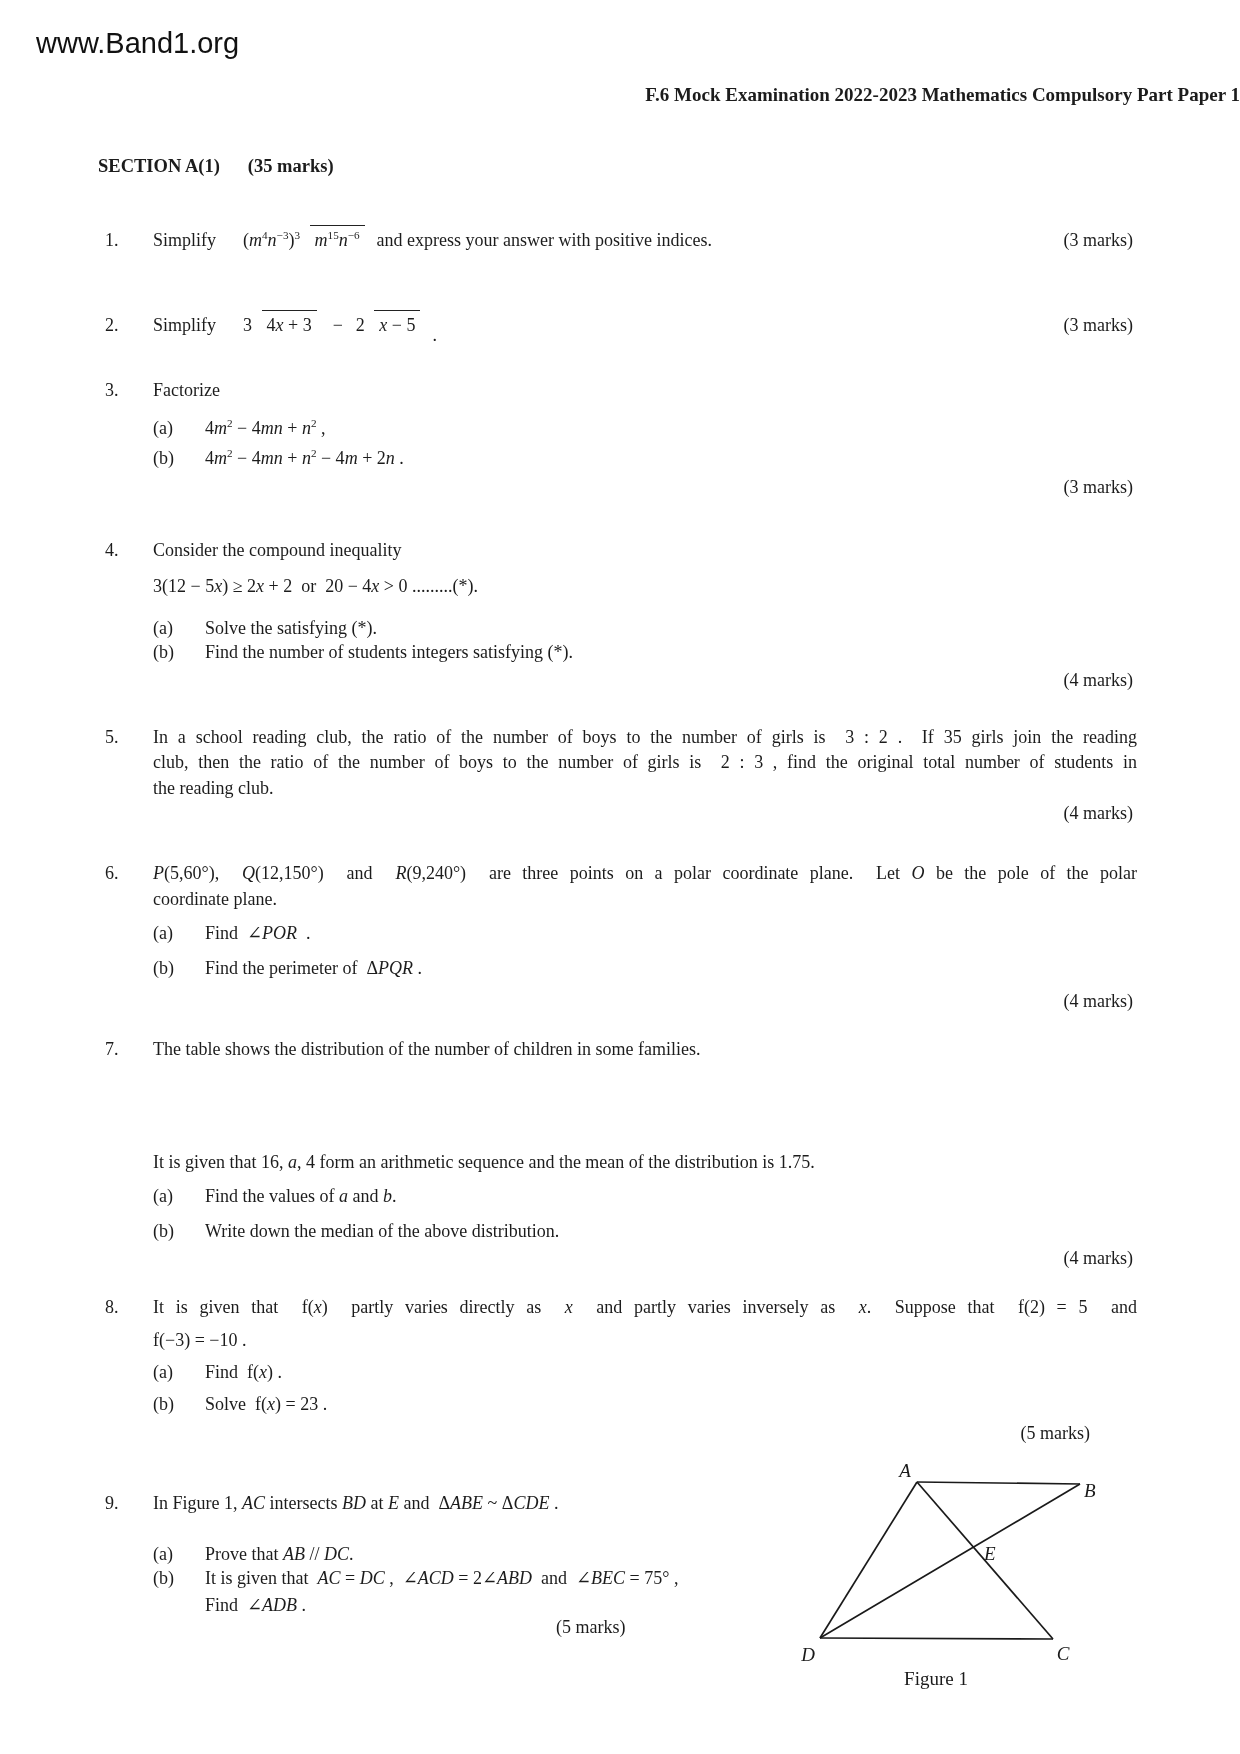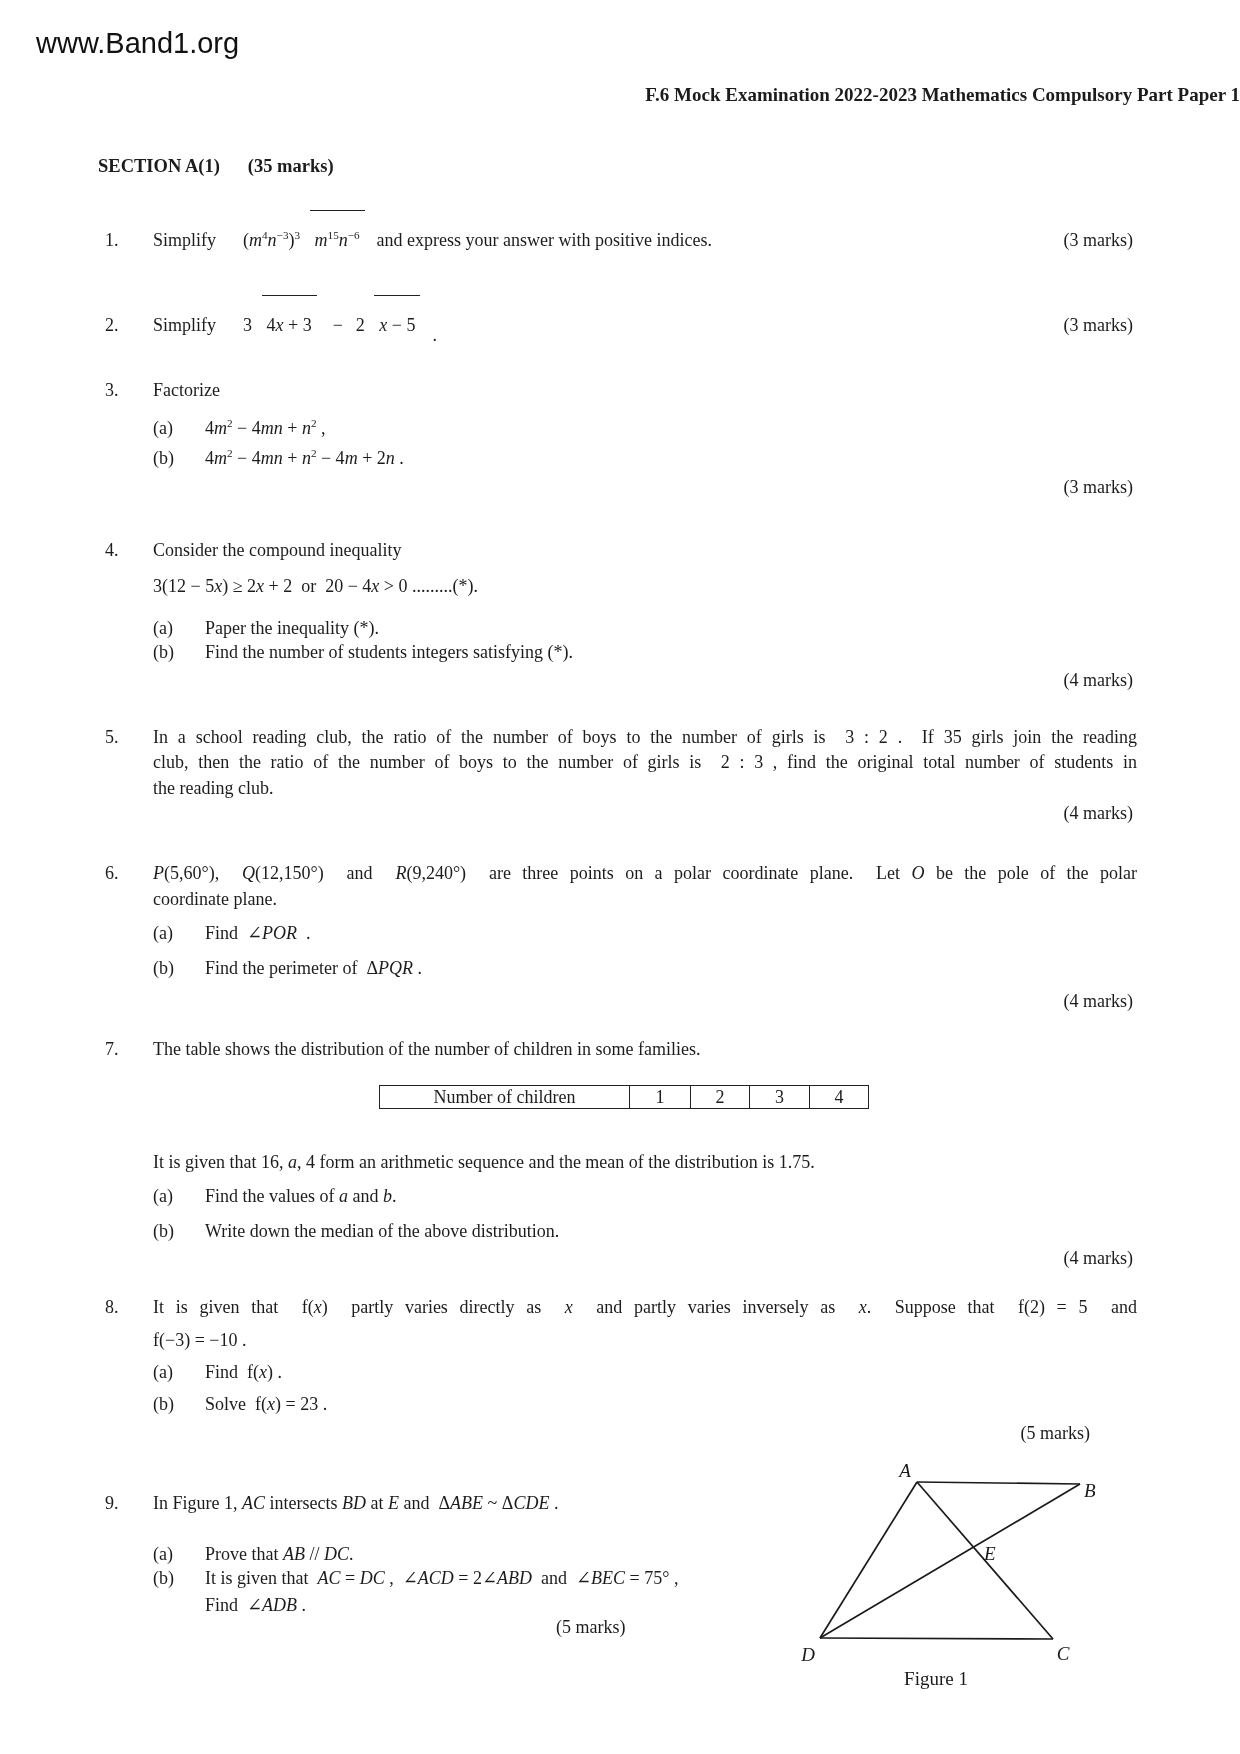--- a/index.html
+++ b/index.html
@@ -19,21 +19,21 @@
   .title { position:absolute; left:0; top:84px; width:100%; text-align:right;
            font-weight:bold; font-size:19px; }
   .section { position:absolute; left:98px; top:156px; font-weight:bold; font-size:18.5px; }
   .section .gap { display:inline-block; width:28px; }
   .qrow { position:absolute; display:flex; align-items:center; height:74px; width:1028px; left:105px; }
   .qrow .no { width:48px; }
   .qrow .mk { margin-left:auto; }
   .frac { display:inline-block; text-align:center; vertical-align:middle;
           margin:0 12px 0 22px; line-height:1.15; }
   .frac .num { padding:1px 5px 3px; }
-  .frac .den { border-top:1.6px solid #222; padding:19px 5px 1px; }
+  .frac .den { border-top:1.6px solid #222; padding:4px 5px 1px; }
   sup { font-size:0.62em; line-height:0; }
   .dot { align-self:center; margin-top:20px; }
   .op  { margin:0 4px; }
   table.dist { position:absolute; left:379px; top:1085px; border-collapse:collapse; }
   table.dist td { border:1.6px solid #222; height:23px; text-align:center;
                   font-size:18px; padding:0 4px; }
   svg.fig { position:absolute; left:760px; top:1430px; }
   .figlabel { font-style:italic; font-size:19px; fill:#1a1a1a;
               font-family:"Liberation Serif","DejaVu Serif",serif; }
   .figcap { font-size:19px; fill:#1a1a1a; font-family:"Liberation Serif","DejaVu Serif",serif; }
@@ -74,21 +74,21 @@
 
 <div class="qno" style="top:378px">3.</div>
 <div class="line" style="left:153px;top:378px">Factorize</div>
 <div class="sub" style="top:416px"><span class="slabel">(a)</span><span>4<i>m</i><sup>2</sup> − 4<i>mn</i> + <i>n</i><sup>2</sup> ,</span></div>
 <div class="sub" style="top:446px"><span class="slabel">(b)</span><span>4<i>m</i><sup>2</sup> − 4<i>mn</i> + <i>n</i><sup>2</sup> − 4<i>m</i> + 2<i>n</i> .</span></div>
 <div class="marks" style="top:475px">(3 marks)</div>
 
 <div class="qno" style="top:538px">4.</div>
 <div class="line" style="left:153px;top:538px">Consider the compound inequality</div>
 <div class="line" style="left:153px;top:574px">3(12 − 5<i>x</i>) ≥ 2<i>x</i> + 2&nbsp;  or&nbsp;  20 − 4<i>x</i> &gt; 0 .........(*).</div>
-<div class="sub" style="top:616px"><span class="slabel">(a)</span><span>Paper the inequality (*).</span></div>
+<div class="sub" style="top:616px"><span class="slabel">(a)</span><span>Solve the satisfying (*).</span></div>
 <div class="sub" style="top:640px"><span class="slabel">(b)</span><span>Find the number of students integers satisfying (*).</span></div>
 <div class="marks" style="top:668px">(4 marks)</div>
 
 <div class="qno" style="top:725px">5.</div>
 <div class="jline" style="left:153px;top:725px">In a school reading club, the ratio of the number of boys to the number of girls is&nbsp; 3 : 2 .&nbsp;  If 35 girls join the reading</div>
 <div class="jline" style="left:153px;top:750px">club, then the ratio of the number of boys to the number of girls is&nbsp; 2 : 3 , find the original total number of students in</div>
 <div class="line" style="left:153px;top:776px">the reading club.</div>
 <div class="marks" style="top:801px">(4 marks)</div>
 
 <div class="qno" style="top:861px">6.</div>
@@ -102,27 +102,20 @@
 <div class="line" style="left:153px;top:1037px">The table shows the distribution of the number of children in some families.</div>
 <table class="dist">
   <colgroup>
       <col style="width:250px">
       <col style="width:61px">
       <col style="width:59px">
       <col style="width:60px">
       <col style="width:59px">
     </colgroup>
   <tbody>
-      <tr>
-    <td>Number of children</td>
-    <td>1</td>
-    <td>2</td>
-    <td>3</td>
-    <td>4</td>
-  </tr>
 </tbody>
   </table>
 <div class="line" style="left:153px;top:1150px">It is given that 16, <i>a</i>, 4 form an arithmetic sequence and the mean of the distribution is 1.75.</div>
 <div class="sub" style="top:1184px"><span class="slabel">(a)</span><span>Find the values of <i>a</i> and <i>b</i>.</span></div>
 <div class="sub" style="top:1219px"><span class="slabel">(b)</span><span>Write down the median of the above distribution.</span></div>
 <div class="marks" style="top:1246px">(4 marks)</div>
 
 <div class="qno" style="top:1295px">8.</div>
 <div class="jline" style="left:153px;top:1295px">It is given that&nbsp; f(<i>x</i>)&nbsp; partly varies directly as&nbsp; <i>x</i>&nbsp; and partly varies inversely as&nbsp; <i>x</i>.&nbsp;  Suppose that&nbsp; f(2) = 5&nbsp; and</div>
 <div class="line" style="left:153px;top:1328px">f(−3) = −10 .</div>

